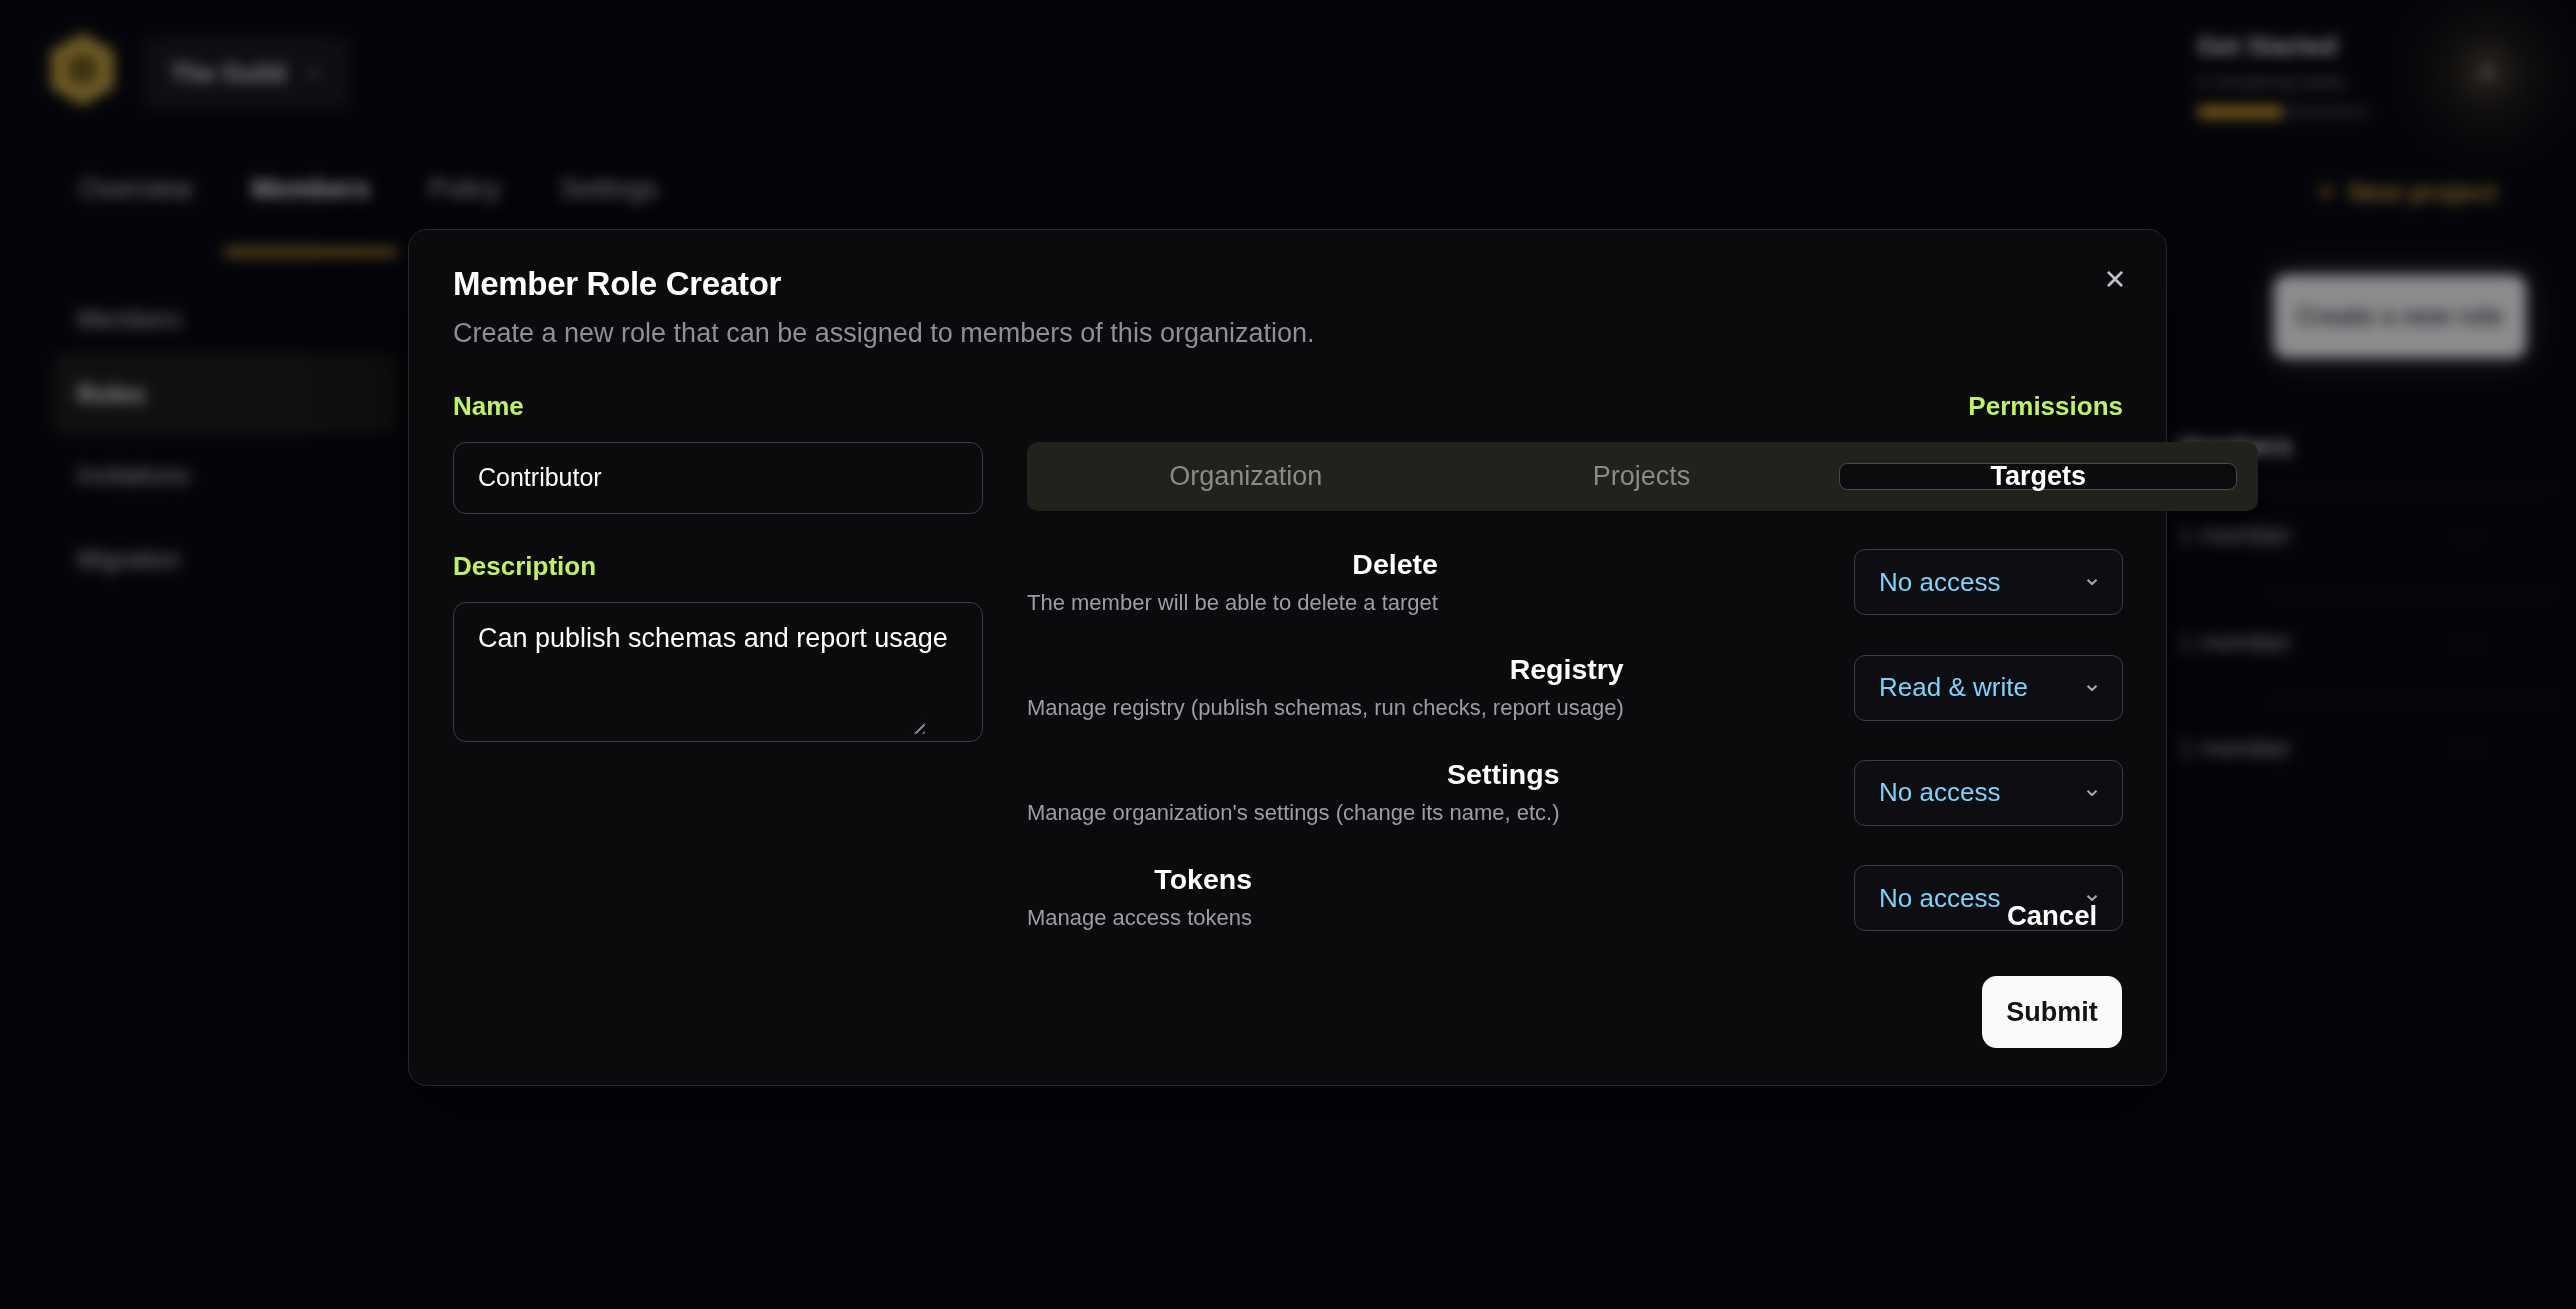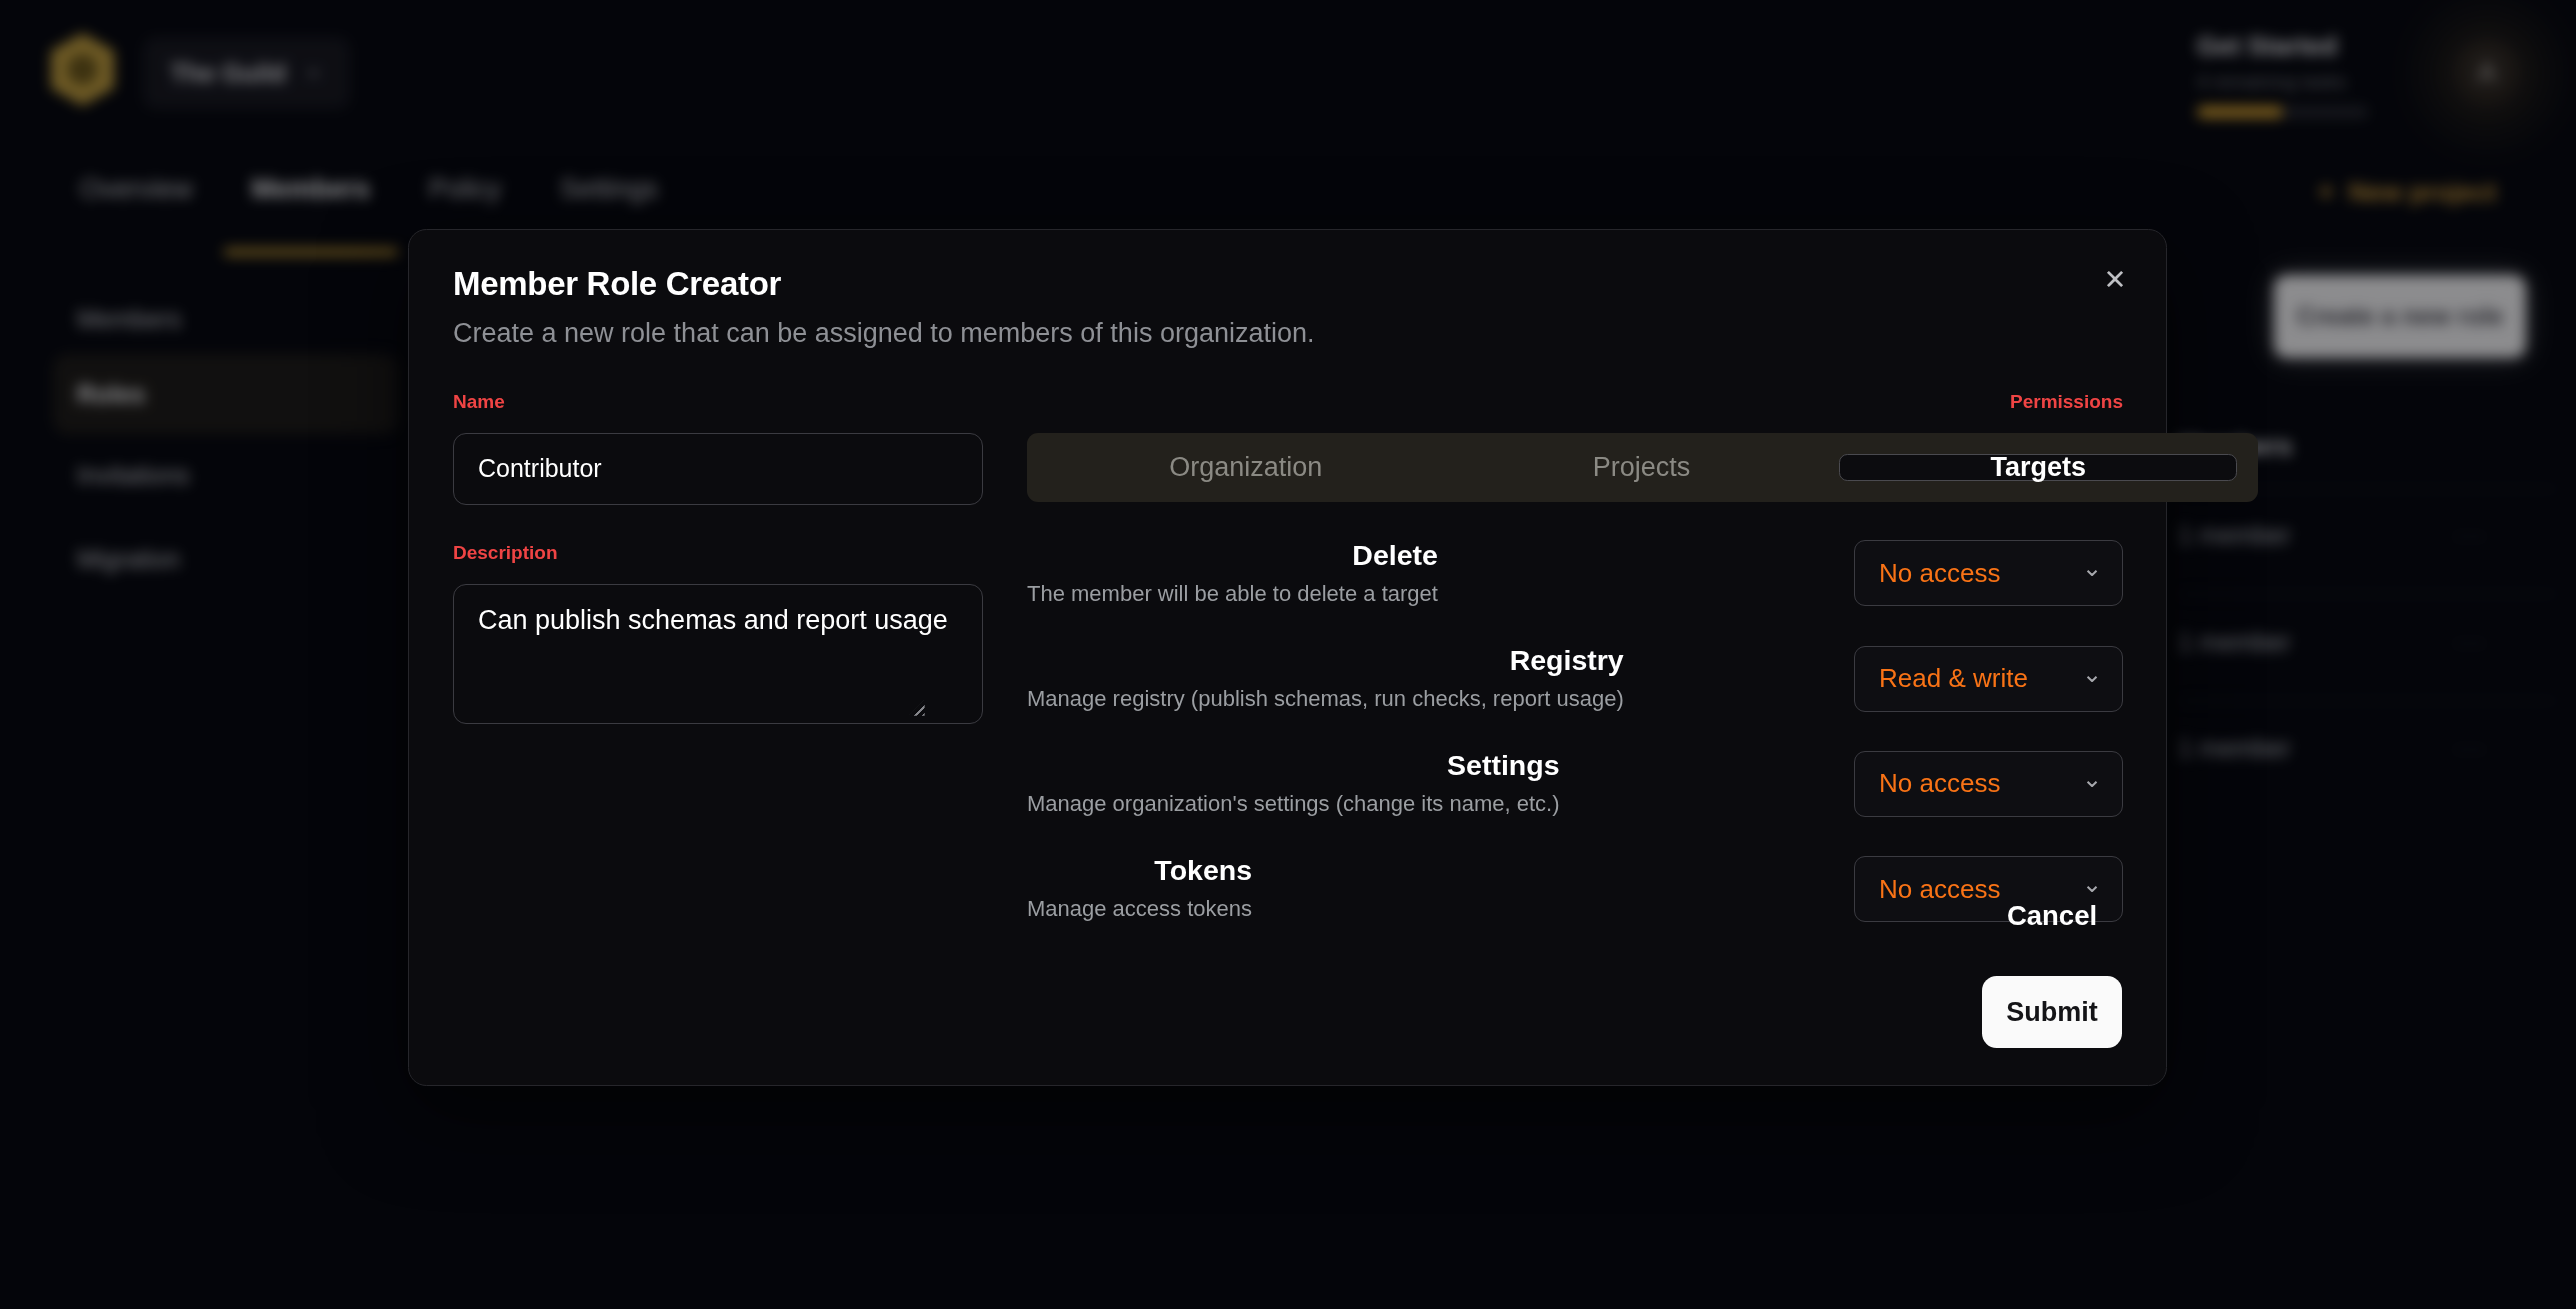--- a/index.html
+++ b/index.html
@@ -89,21 +89,21 @@
     display:flex; align-items:center; justify-content:center;
     font-size:27.5px; color:#bfc0c4; cursor:pointer; border-radius:7.3px;
   }
   .modal-title { font-size:33px; font-weight:700; color:#ffffff; letter-spacing:-0.3px; }
   .modal-sub   { font-size:27px; color:#8e9095; margin-top:14.7px; }
 
   .modal-body { display:flex; gap:44px; margin-top:42px; }
   .col-left  { width:530px; flex:none; }
   .col-right { width:1096px; flex:none;text-align:right; }
 
-  .field-label { font-size:19px; font-weight:600; color:#ef4444; }
+  .field-label { font-size:26px; font-weight:600; color:#bef264; }
 
   .text-input {
     margin-top:20px; width:530px; height:72px;
     background:transparent; border:1.8px solid #3b3b41; border-radius:13px;
     color:#ffffff; font-size:25px; padding:0 24px;
     font-family:"Liberation Sans", sans-serif; outline:none;
   }
   .desc-label { margin-top:37px; }
   .textarea-wrap { position:relative; width:478px; margin-top:20px; }
   .text-area {
@@ -134,21 +134,21 @@
   .perm-row { display:flex; align-items:flex-start; justify-content:space-between; margin-top:37px; }
   .perm-row:first-of-type { margin-top:37px; }
   .perm-title { font-size:28.5px; font-weight:700; color:#ffffff; }
   .perm-desc  { font-size:22px; color:#9b9ea2; margin-top:9.2px; }
   .perm-select {
     flex:none; width:269px; height:66px; margin-top:1.8px;
     border:1.8px solid #3b3b41; border-radius:11px; background:#0e0e12;
     display:flex; align-items:center; justify-content:space-between;
     padding:0 20px 0 24px; cursor:pointer;
   }
-  .perm-select .val { font-size:26px; color:#f97316; }
+  .perm-select .val { font-size:26px; color:#7dd3fc; }
   .perm-select .chev { font-size:24px; color:#a7a8ad; line-height:1; transform:translateY(-4.6px); }
 
   .modal-footer {
     position:absolute; right:44px; bottom:37px;
     display:flex; align-items:center; gap:44px;flex-direction:column;
   }
   .cancel-btn {
     background:none; border:none; font-size:27.5px; font-weight:600; color:#ffffff;
     cursor:pointer; font-family:"Liberation Sans", sans-serif;
   }

